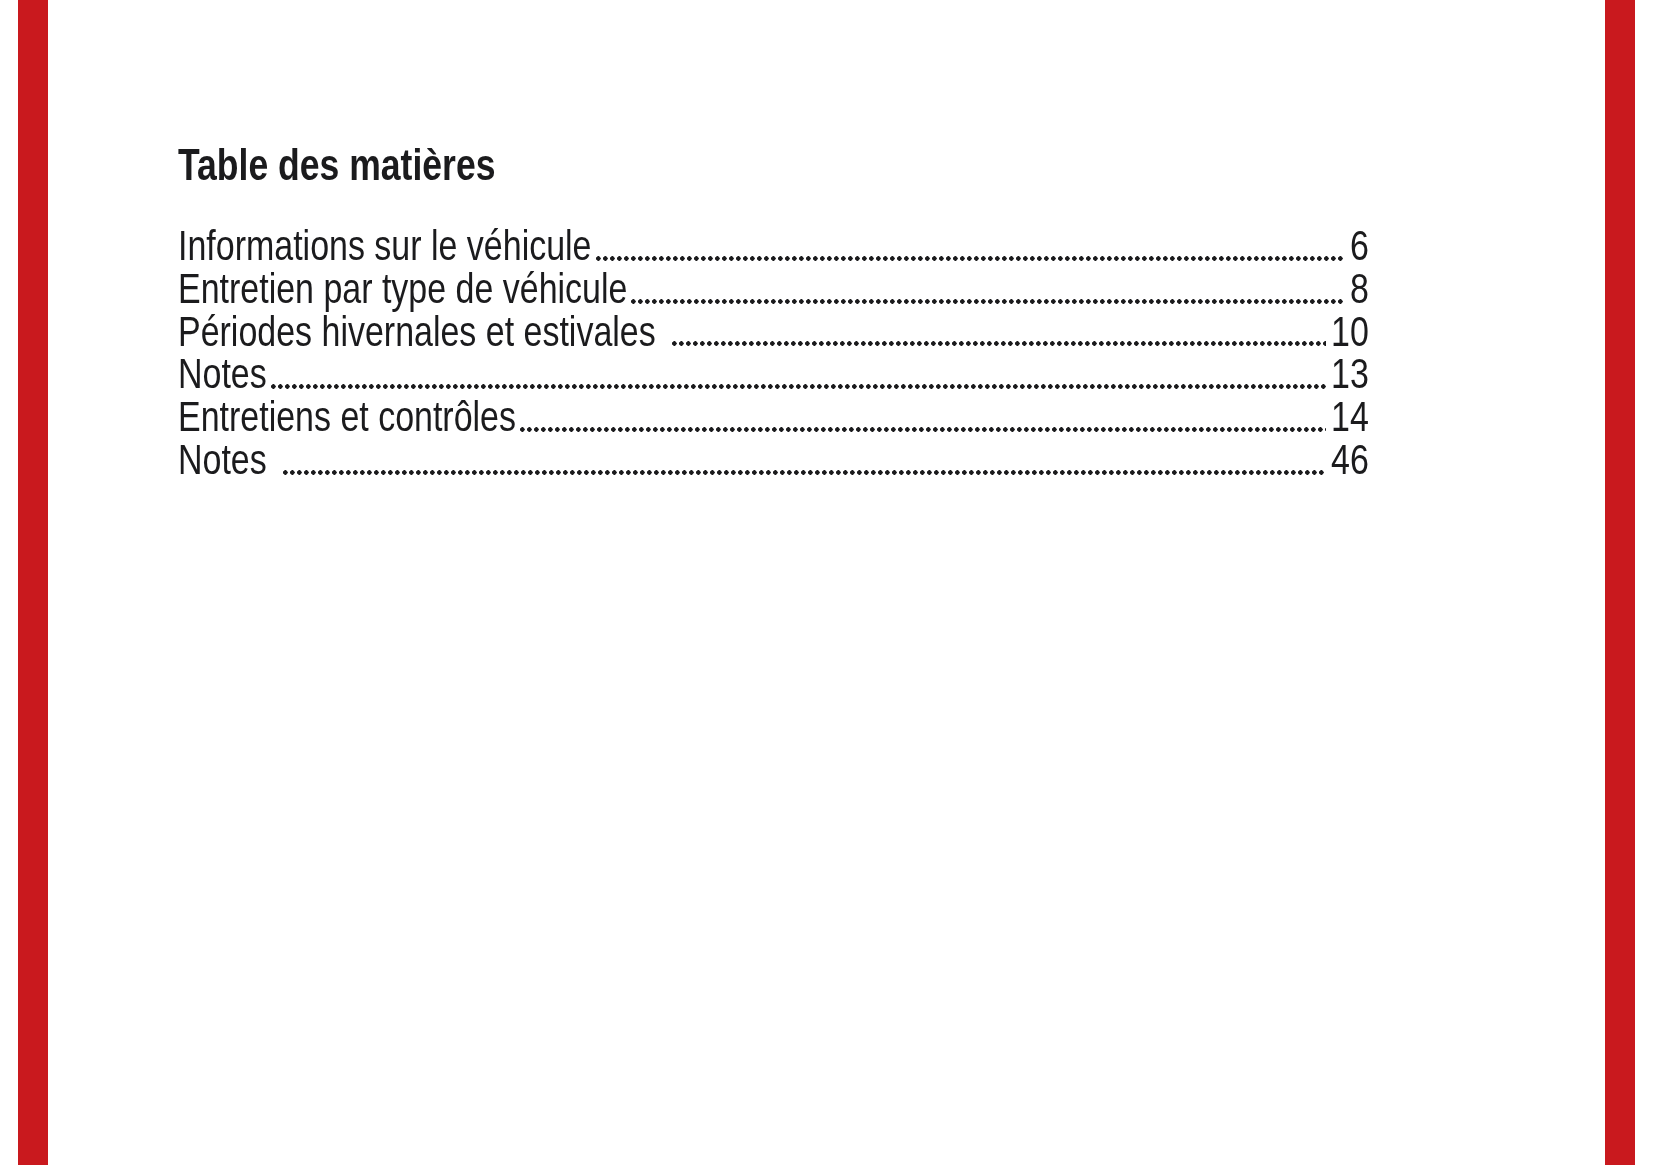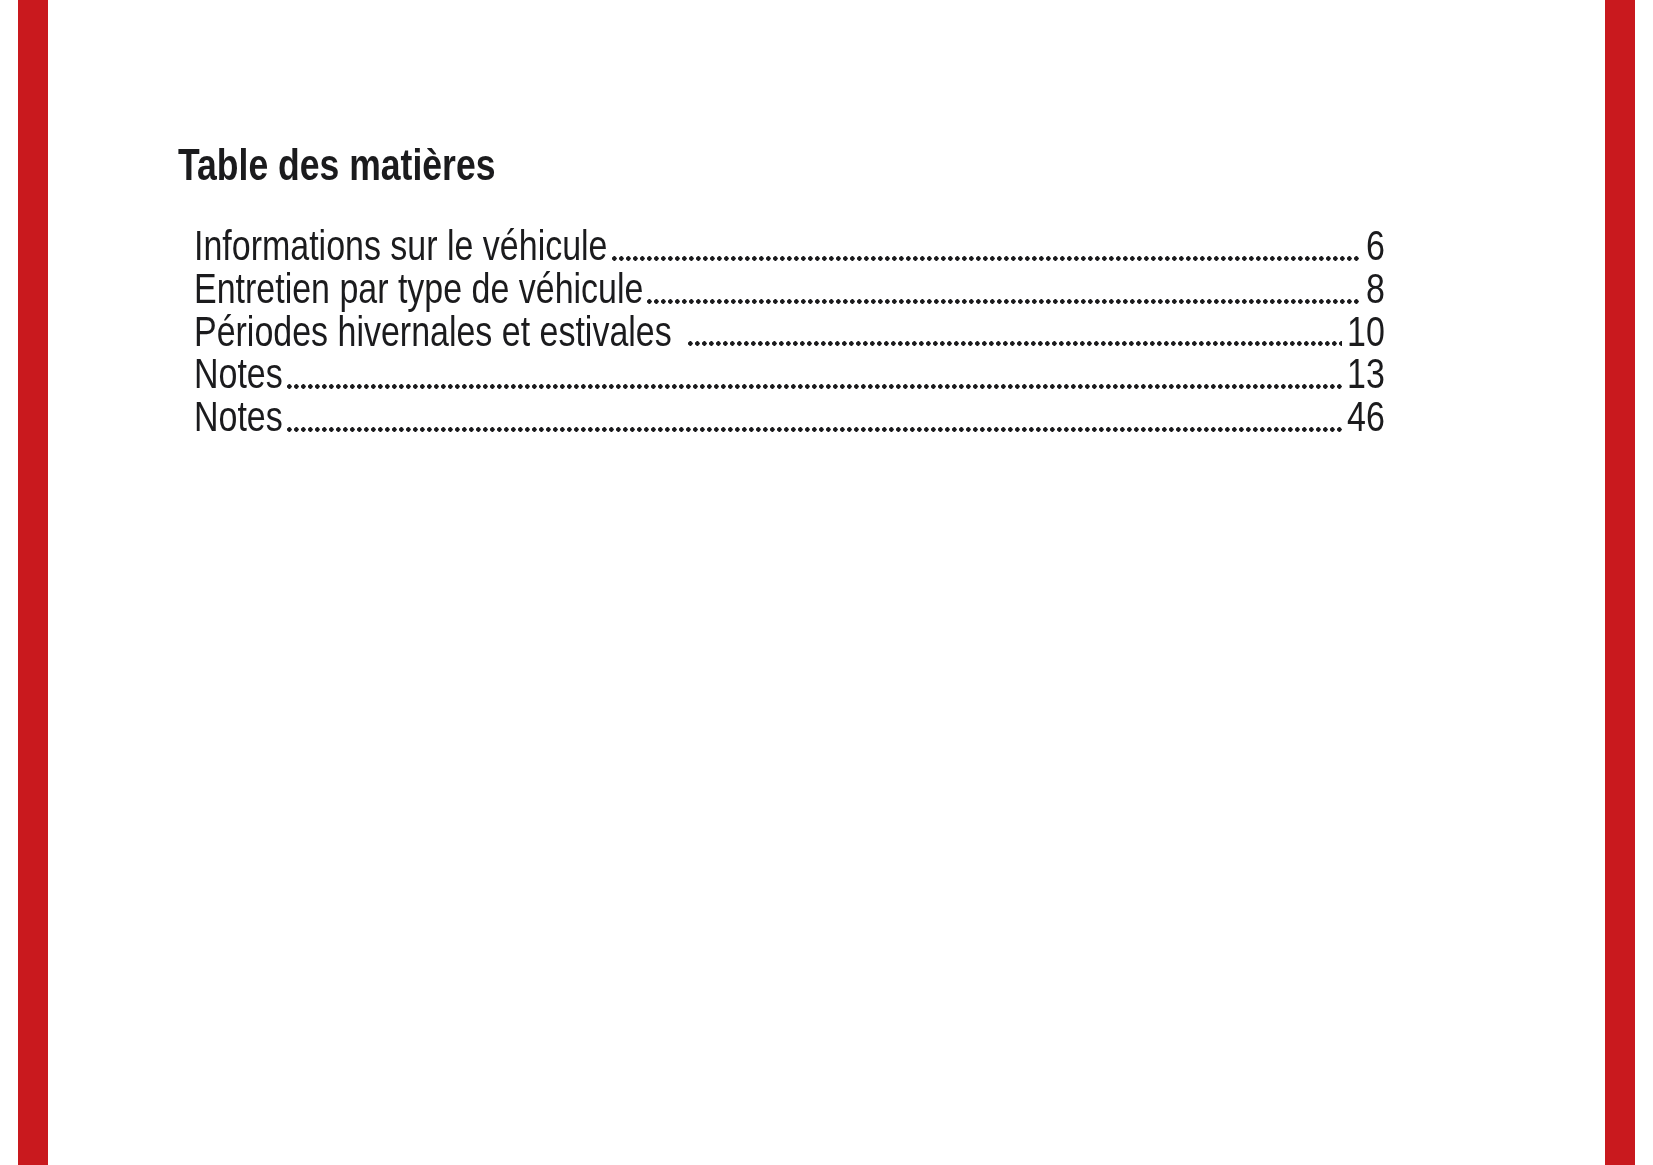--- a/index.html
+++ b/index.html
@@ -21,21 +21,21 @@
     position: absolute;
     left: 178px; top: 142px;
     margin: 0;
     font-size: 45px; line-height: 45px;
     font-weight: bold;
     white-space: nowrap;
   }
 
   .toc-list {
     position: absolute;
-    left: 194px; top: 224px;
+    left: 178px; top: 224px;
     width: 1191px;
   }
   .toc-row {
     display: flex;
     height: 42.8px;
     font-size: 43px;
     line-height: 43px;
     white-space: nowrap;
   }
   .toc-label { flex: 0 0 auto; }
@@ -81,19 +81,24 @@
     <span class="toc-page cx-r" style="margin-left: -10.08px;">10</span>
   </div>
 
 
   <div class="toc-row">
     <span class="toc-label cx-l" style="margin-right: -23.52px;">Notes</span>
     <span class="toc-dots"></span>
     <span class="toc-page cx-r" style="margin-left: -10.08px;">13</span>
   </div>
 
+  <div class="toc-row">
+    <span class="toc-label cx-l" style="margin-right: -89.88px;">Entretiens et contrôles</span>
+    <span class="toc-dots"></span>
+    <span class="toc-page cx-r" style="margin-left: -10.08px;">14</span>
+  </div>
 
   <div class="toc-row">
     <span class="toc-label cx-l" style="margin-right: -23.52px;">Notes</span>
     <span class="toc-dots"></span>
     <span class="toc-page cx-r" style="margin-left: -10.08px;">46</span>
   </div>
 </div>
 
 </body></html>

